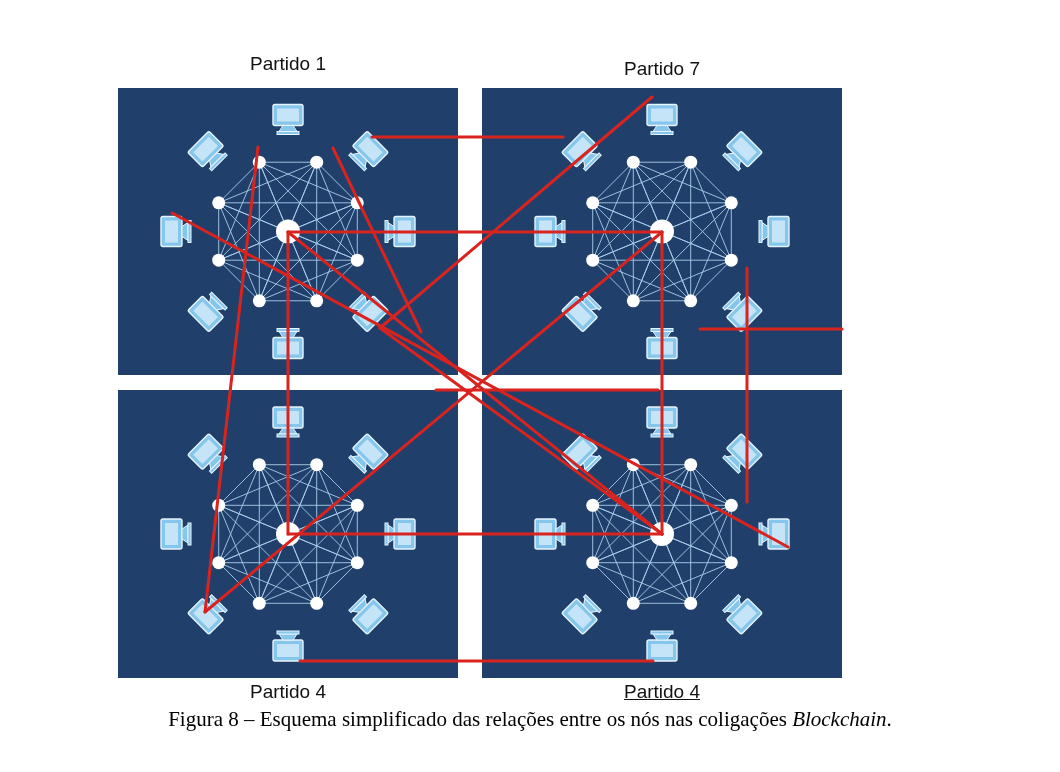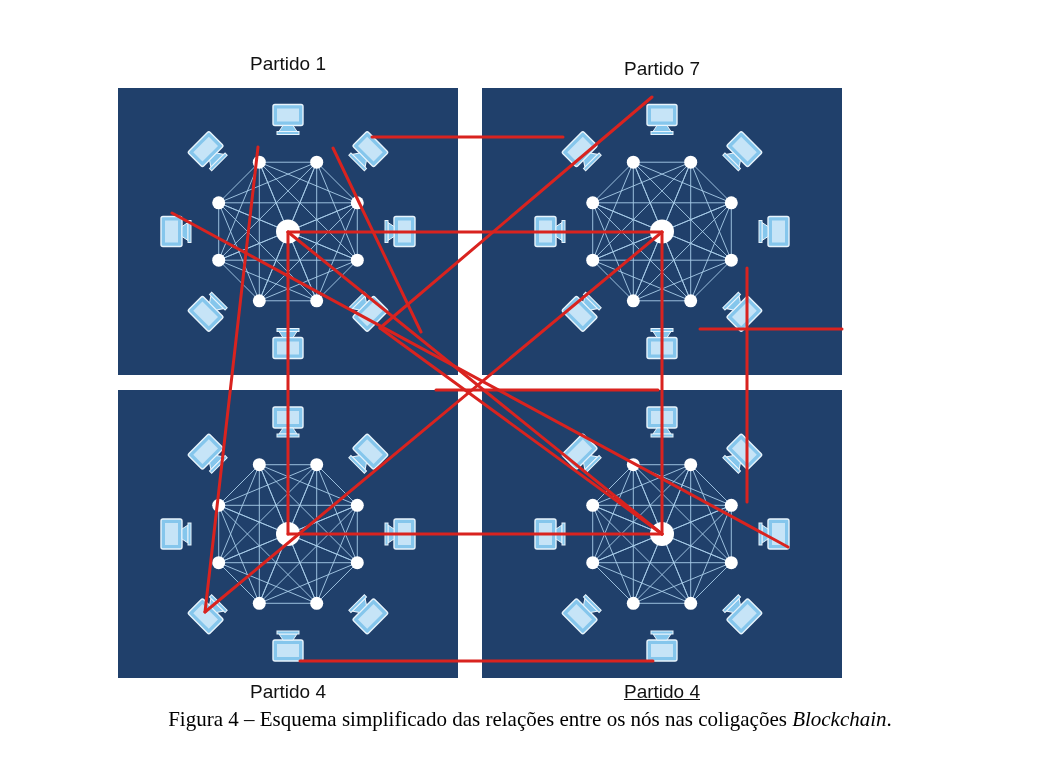--- a/index.html
+++ b/index.html
@@ -450,14 +450,14 @@
         <line x1="747" y1="268" x2="747" y2="502"></line>
         <line x1="300" y1="661" x2="653" y2="661"></line>
       </g>
     </svg>
 
   <div class="party-label lp1">Partido 1</div>
   <div class="party-label lp2">Partido 7</div>
   <div class="party-label lp3">Partido 4</div>
   <div class="party-label lp4">Partido 4</div>
 
-  <div class="caption"><span>Figura 4 – Esquema simplificado das relações entre os nós nas coligações </span><span class="it">Blockchain</span><span>.</span></div>
+  <div class="caption"><span>Figura 8 – Esquema simplificado das relações entre os nós nas coligações </span><span class="it">Blockchain</span><span>.</span></div>
 </div>
 
 </body></html>

